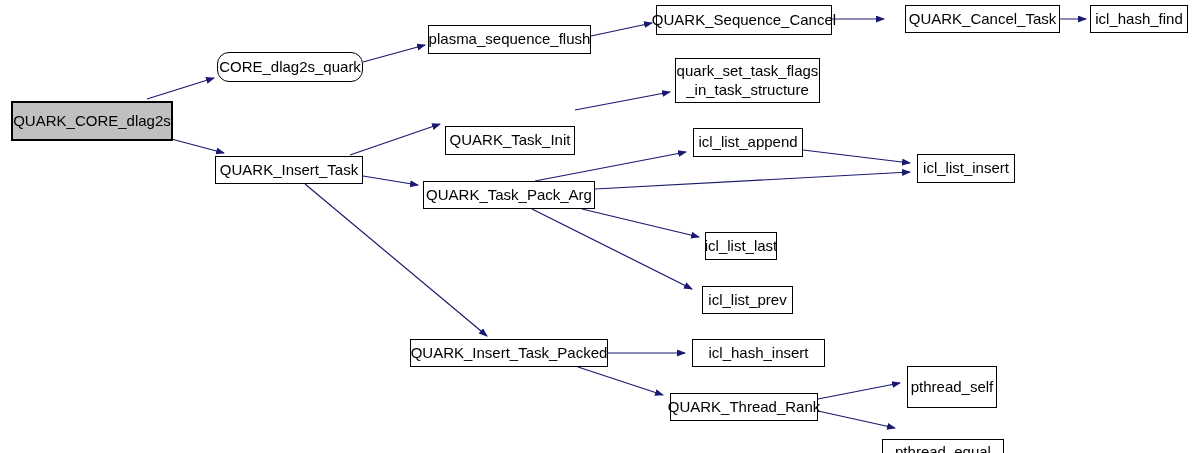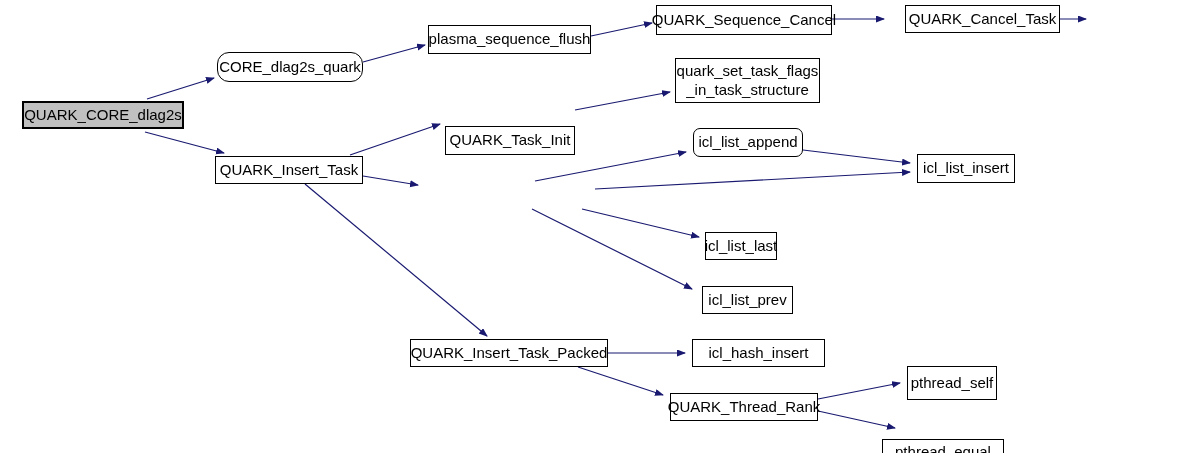--- a/index.html
+++ b/index.html
@@ -70,32 +70,34 @@
       <line x1="803" y1="150" x2="910" y2="163" marker-end="url(#arrow)"></line>
       <line x1="582" y1="209" x2="699" y2="237" marker-end="url(#arrow)"></line>
       <line x1="532" y1="209" x2="692" y2="289" marker-end="url(#arrow)"></line>
       <line x1="608" y1="353" x2="685" y2="353" marker-end="url(#arrow)"></line>
       <line x1="578" y1="367" x2="663" y2="395" marker-end="url(#arrow)"></line>
       <line x1="818" y1="399" x2="900" y2="383" marker-end="url(#arrow)"></line>
       <line x1="818" y1="411" x2="895" y2="428" marker-end="url(#arrow)"></line>
     </g>
   </svg>
 
-  <div class="node root" style="left:22px;   top:101px; width:162px; height:28px;">QUARK_CORE_dlag2s</div>
+  <div class="node root" style="left:11px;   top:101px; width:162px; height:40px;">QUARK_CORE_dlag2s</div>
   <div class="node" style="left:217px; top:52px;  width:146px; height:30px;border-radius:12px;">CORE_dlag2s_quark</div>
   <div class="node" style="left:428px; top:25px;  width:163px; height:29px;text-align:center;">plasma_sequence_flush</div>
   <div class="node" style="left:656px; top:5px;   width:176px; height:30px;">QUARK_Sequence_Cancel</div>
   <div class="node" style="left:888px; top:5px;   width:155px; height:28px;margin-left:17px;">QUARK_Cancel_Task</div>
+  <div class="node" style="left:1090px;top:5px;   width:98px;  height:28px;">icl_hash_find</div>
   <div class="node" style="left:215px; top:156px; width:148px; height:28px;">QUARK_Insert_Task</div>
   <div class="node" style="left:445px; top:98px;  width:130px; height:29px;margin-top:28px;">QUARK_Task_Init</div>
   <div class="node" style="left:675px; top:58px;  width:145px; height:45px;">quark_set_task_flags
 _in_task_structure</div>
-  <div class="node" style="left:693px; top:128px; width:110px; height:29px;border-radius:7px;">icl_list_append</div>
+  <div class="node" style="left:423px; top:181px; width:172px; height:28px;">QUARK_Task_Pack_Arg</div>
+  <div class="node" style="left:693px; top:128px; width:110px; height:29px;">icl_list_append</div>
   <div class="node" style="left:917px; top:154px; width:98px;  height:29px;">icl_list_insert</div>
   <div class="node" style="left:705px; top:232px; width:72px;  height:28px;">icl_list_last</div>
   <div class="node" style="left:702px; top:286px; width:91px;  height:28px;">icl_list_prev</div>
   <div class="node" style="left:410px; top:339px; width:198px; height:28px;">QUARK_Insert_Task_Packed</div>
   <div class="node" style="left:692px; top:339px; width:133px; height:28px;">icl_hash_insert</div>
   <div class="node" style="left:670px; top:393px; width:148px; height:28px;">QUARK_Thread_Rank</div>
-  <div class="node" style="left:907px; top:366px; width:90px;  height:34px;">pthread_self</div>
+  <div class="node" style="left:907px; top:366px; width:90px;  height:42px;">pthread_self</div>
   <div class="node" style="left:882px; top:419px; width:122px; height:27px;margin-top:20px;">pthread_equal</div>
 
 </div>
 
 </body></html>

